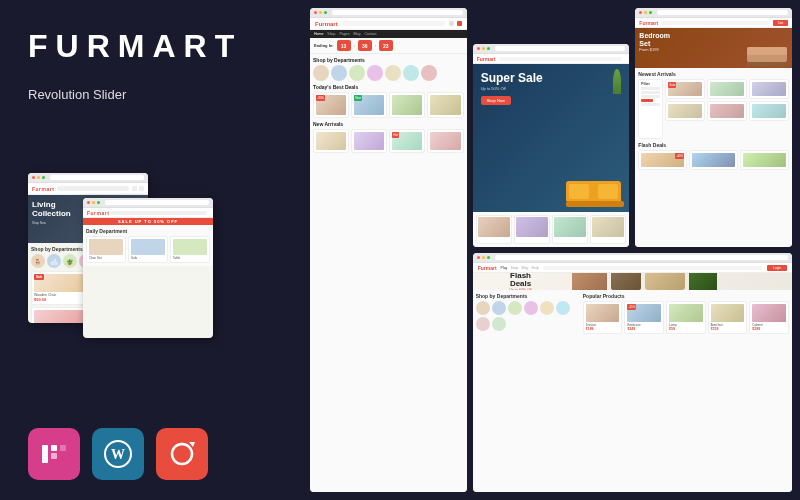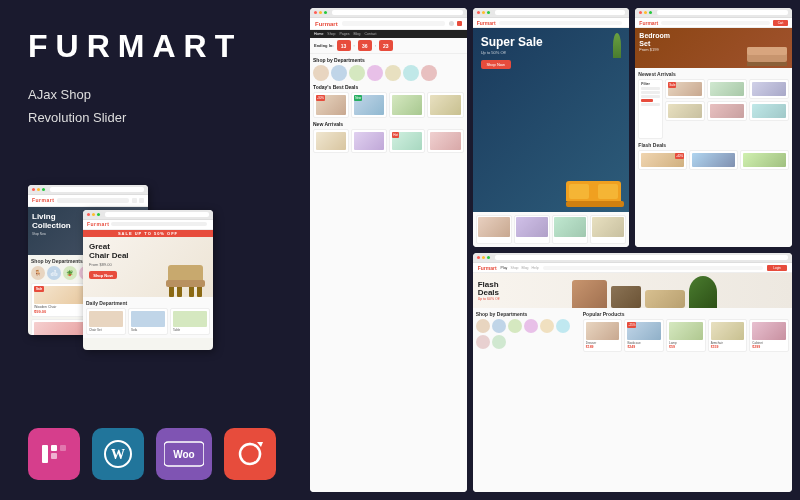--- a/index.html
+++ b/index.html
@@ -156,20 +156,21 @@
 
     
     .sc-large {
       grid-column: 1 / 2;
       grid-row: 1 / 3;
     }
 
     .sc-medium {
       grid-column: 2 / 3;
       grid-row: 1 / 2;
+      margin-top: 36px;
     }
 
     .sc-wide {
       grid-column: 2 / 4;
       grid-row: 2 / 3;
     }
 
     .sc-right {
       grid-column: 3 / 4;
       grid-row: 1 / 2;
@@ -181,21 +182,20 @@
       flex-direction: column;
     }
   </style>
 </head>
 <body>
 
 <div class="left-panel">
   <div class="left-top">
     <div class="brand-title">FURMART</div>
     <div class="features">
-      <p>AJax Shop</p>
       <p>Revolution Slider</p>
     </div>
   </div>
 
   <div style="position:relative; height:170px; margin-top:10px; margin-bottom:10px;">
 
     <div style="position:absolute; left:0; top:0; width:120px; height:150px; background:#f5f5f0; border-radius:4px; overflow:hidden; box-shadow:2px 2px 8px rgba(0,0,0,0.4);">
       <div class="browser-bar">
         <div class="browser-dot dot-red"></div>
         <div class="browser-dot dot-yellow"></div>
@@ -264,40 +264,20 @@
       </div>
       <div style="height:10px;background:white;border-bottom:1px solid #eee;display:flex;align-items:center;padding:0 4px;">
         <span style="font-size:5px;font-weight:900;color:#e74c3c;letter-spacing:0.5px;">Furmart</span>
         <div style="flex:1;height:4px;background:#f0f0f0;border-radius:2px;margin:0 2px;"></div>
       </div>
 
       <div style="height:7px;background:#e74c3c;display:flex;align-items:center;justify-content:center;">
         <span style="font-size:4px;color:white;font-weight:700;letter-spacing:1px;">SALE UP TO 50% OFF</span>
       </div>
 
-      <div style="height:60px;background:linear-gradient(135deg,#f8f4ee,#ede4d5);position:relative;overflow:hidden;display:flex;">
-        <div style="width:55%;padding:6px;">
-          <div style="font-size:8px;font-weight:900;color:#222;line-height:1.1;">Great<br>Chair Deal</div>
-          <div style="font-size:4px;color:#666;margin-top:2px;">From $89.00</div>
-          <div style="width:28px;height:8px;background:#e74c3c;border-radius:2px;margin-top:4px;display:flex;align-items:center;justify-content:center;">
-            <span style="font-size:4px;color:white;font-weight:700;">Shop Now</span>
-          </div>
-        </div>
-
-        <div style="flex:1;position:relative;">
-          <div style="position:absolute;bottom:0;right:5px;width:45px;height:55px;">
-            <div style="position:absolute;bottom:10px;left:5px;width:35px;height:22px;background:#c8a96e;border-radius:3px 3px 0 0;"></div>
-            <div style="position:absolute;bottom:10px;left:3px;width:39px;height:7px;background:#b89060;border-radius:2px;"></div>
-            <div style="position:absolute;bottom:0;left:6px;width:5px;height:10px;background:#8B6914;border-radius:0 0 1px 1px;"></div>
-            <div style="position:absolute;bottom:0;right:6px;width:5px;height:10px;background:#8B6914;border-radius:0 0 1px 1px;"></div>
-            <div style="position:absolute;bottom:0;left:14px;width:5px;height:10px;background:#8B6914;border-radius:0 0 1px 1px;"></div>
-            <div style="position:absolute;bottom:0;right:14px;width:5px;height:10px;background:#8B6914;border-radius:0 0 1px 1px;"></div>
-          </div>
-        </div>
-      </div>
 
       <div style="padding:3px;background:#fafafa;">
         <div style="font-size:5px;font-weight:700;color:#333;margin-bottom:2px;">Daily Department</div>
         <div style="display:grid;grid-template-columns:repeat(3,1fr);gap:2px;">
           <div style="background:white;border:1px solid #eee;border-radius:2px;padding:2px;">
             <div style="height:16px;background:#e8d5c0;border-radius:1px;margin-bottom:1px;"></div>
             <div style="font-size:3px;color:#555;">Chair Set</div>
           </div>
           <div style="background:white;border:1px solid #eee;border-radius:2px;padding:2px;">
             <div style="height:16px;background:#c0d5e8;border-radius:1px;margin-bottom:1px;"></div>
@@ -323,26 +303,20 @@
       </svg>
     </div>
 
     <div class="badge badge-wordpress" style="background:#21759b;">
       <svg width="32" height="32" viewBox="0 0 32 32">
         <circle cx="16" cy="16" r="13" fill="none" stroke="white" stroke-width="2"></circle>
         <text x="16" y="21" text-anchor="middle" font-size="14" font-weight="900" fill="white" font-family="Georgia,serif">W</text>
       </svg>
     </div>
 
-    <div class="badge badge-woo" style="background:#7f54b3; width:56px; height:52px;">
-      <svg width="40" height="28" viewBox="0 0 40 28">
-        <rect x="0" y="2" width="40" height="24" rx="4" fill="#7f54b3" stroke="white" stroke-width="1.5"></rect>
-        <text x="20" y="18" text-anchor="middle" font-size="10" font-weight="900" fill="white" font-family="Arial,sans-serif">Woo</text>
-      </svg>
-    </div>
 
     <div class="badge badge-refresh" style="background:#e74c3c;">
       <svg width="30" height="30" viewBox="0 0 30 30">
         <path d="M15 5 A10 10 0 0 1 25 15" stroke="white" stroke-width="2.5" fill="none" stroke-linecap="round"></path>
         <path d="M25 15 A10 10 0 1 1 15 5" stroke="white" stroke-width="2.5" fill="none" stroke-linecap="round"></path>
         <polygon points="22,3 26,8 28,3" fill="white"></polygon>
       </svg>
     </div>
   </div>
 </div>
@@ -595,21 +569,21 @@
           <span style="font-size:3.5px;color:#aaa;">Help</span>
         </div>
         <div style="flex:1;height:4px;background:#f5f5f5;border-radius:2px;margin:0 4px;"></div>
         <div style="display:flex;gap:2px;">
           <div style="width:20px;height:6px;background:#e74c3c;border-radius:1px;display:flex;align-items:center;justify-content:center;">
             <span style="font-size:3px;color:white;">Login</span>
           </div>
         </div>
       </div>
 
-      <div style="height:35px;background:linear-gradient(to right,#f8f4ee,#ede8e0);position:relative;overflow:hidden;flex-shrink:0;display:flex;">
+      <div style="height:17px;background:linear-gradient(to right,#f8f4ee,#ede8e0);position:relative;overflow:hidden;flex-shrink:0;display:flex;text-align:center;">
         <div style="width:30%;padding:5px;display:flex;flex-direction:column;justify-content:center;">
           <div style="font-size:8px;font-weight:900;color:#222;line-height:1;">Flash<br>Deals</div>
           <div style="font-size:3.5px;color:#e74c3c;">Up to 60% Off</div>
         </div>
 
         <div style="flex:1;display:flex;align-items:flex-end;gap:4px;padding:0 4px;">
           <div style="width:35px;height:28px;background:linear-gradient(135deg,#c8956e,#a07050);border-radius:3px 3px 0 0;"></div>
           <div style="width:30px;height:22px;background:linear-gradient(135deg,#8B7355,#6B5335);border-radius:2px;"></div>
           <div style="width:40px;height:18px;background:linear-gradient(135deg,#d8c090,#b8a070);border-radius:3px;"></div>
           <div style="width:28px;height:32px;background:linear-gradient(135deg,#4a7c2f,#2d5016);border-radius:50% 50% 0 0;"></div>

